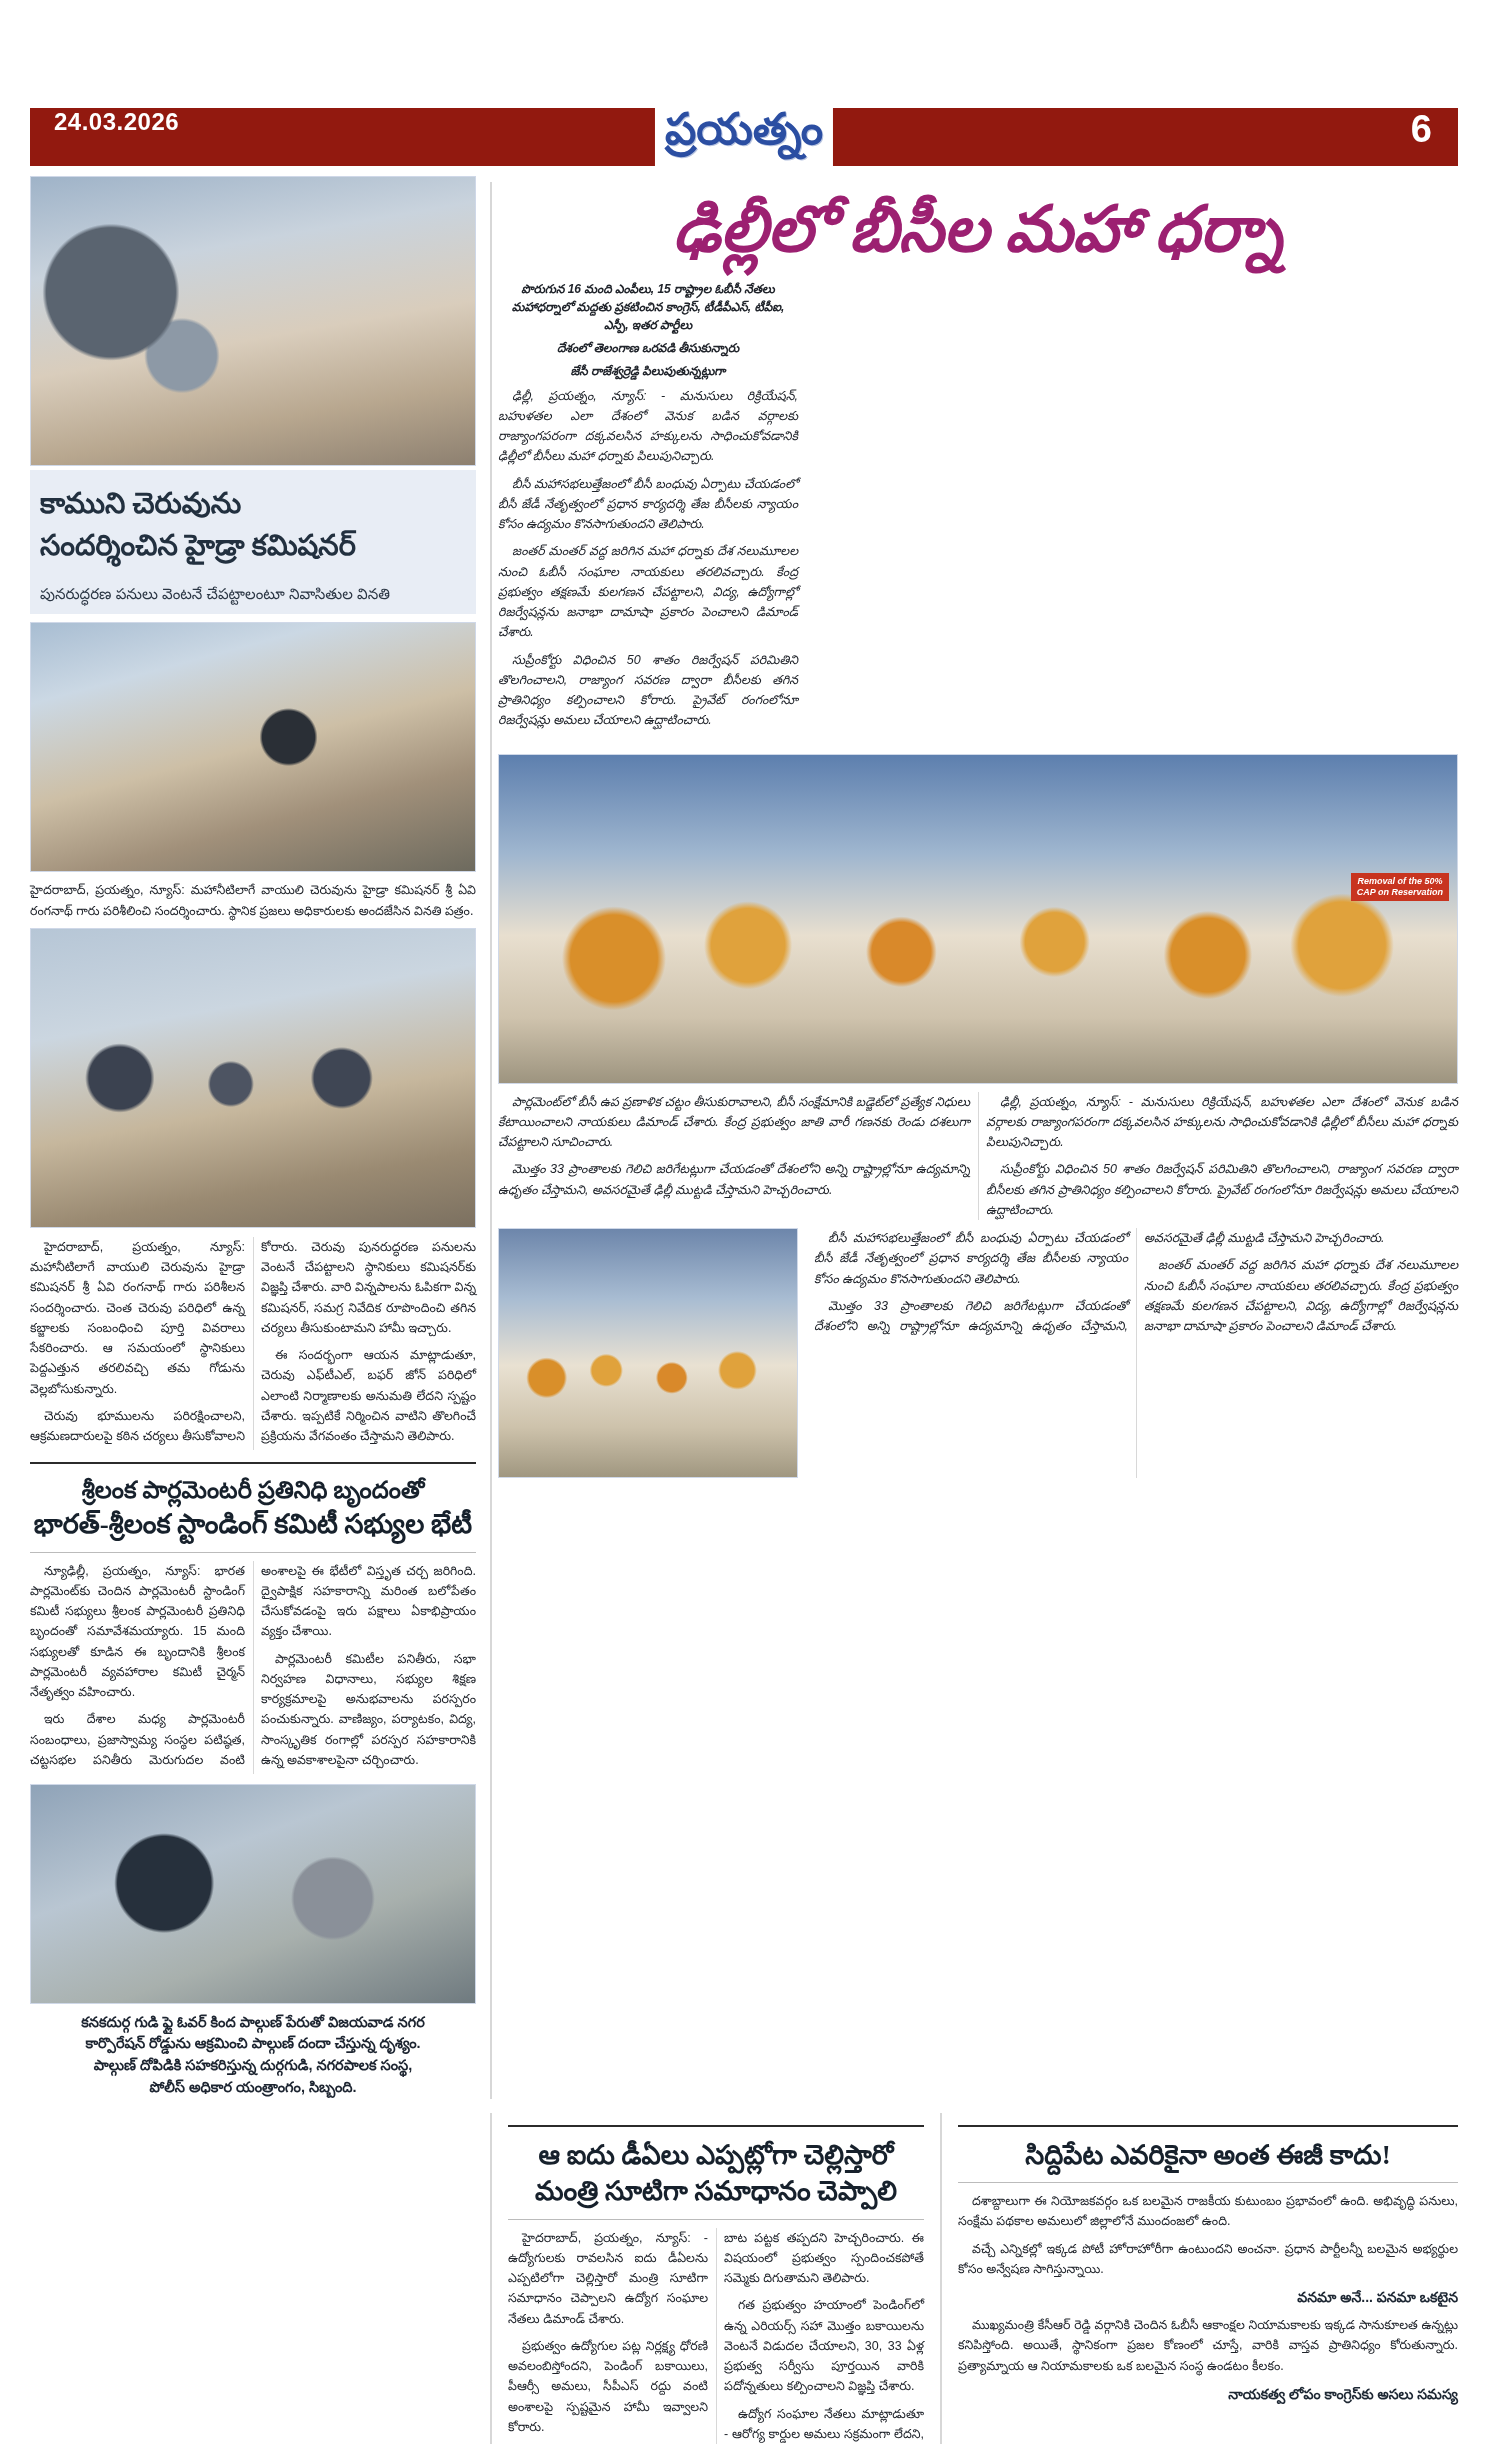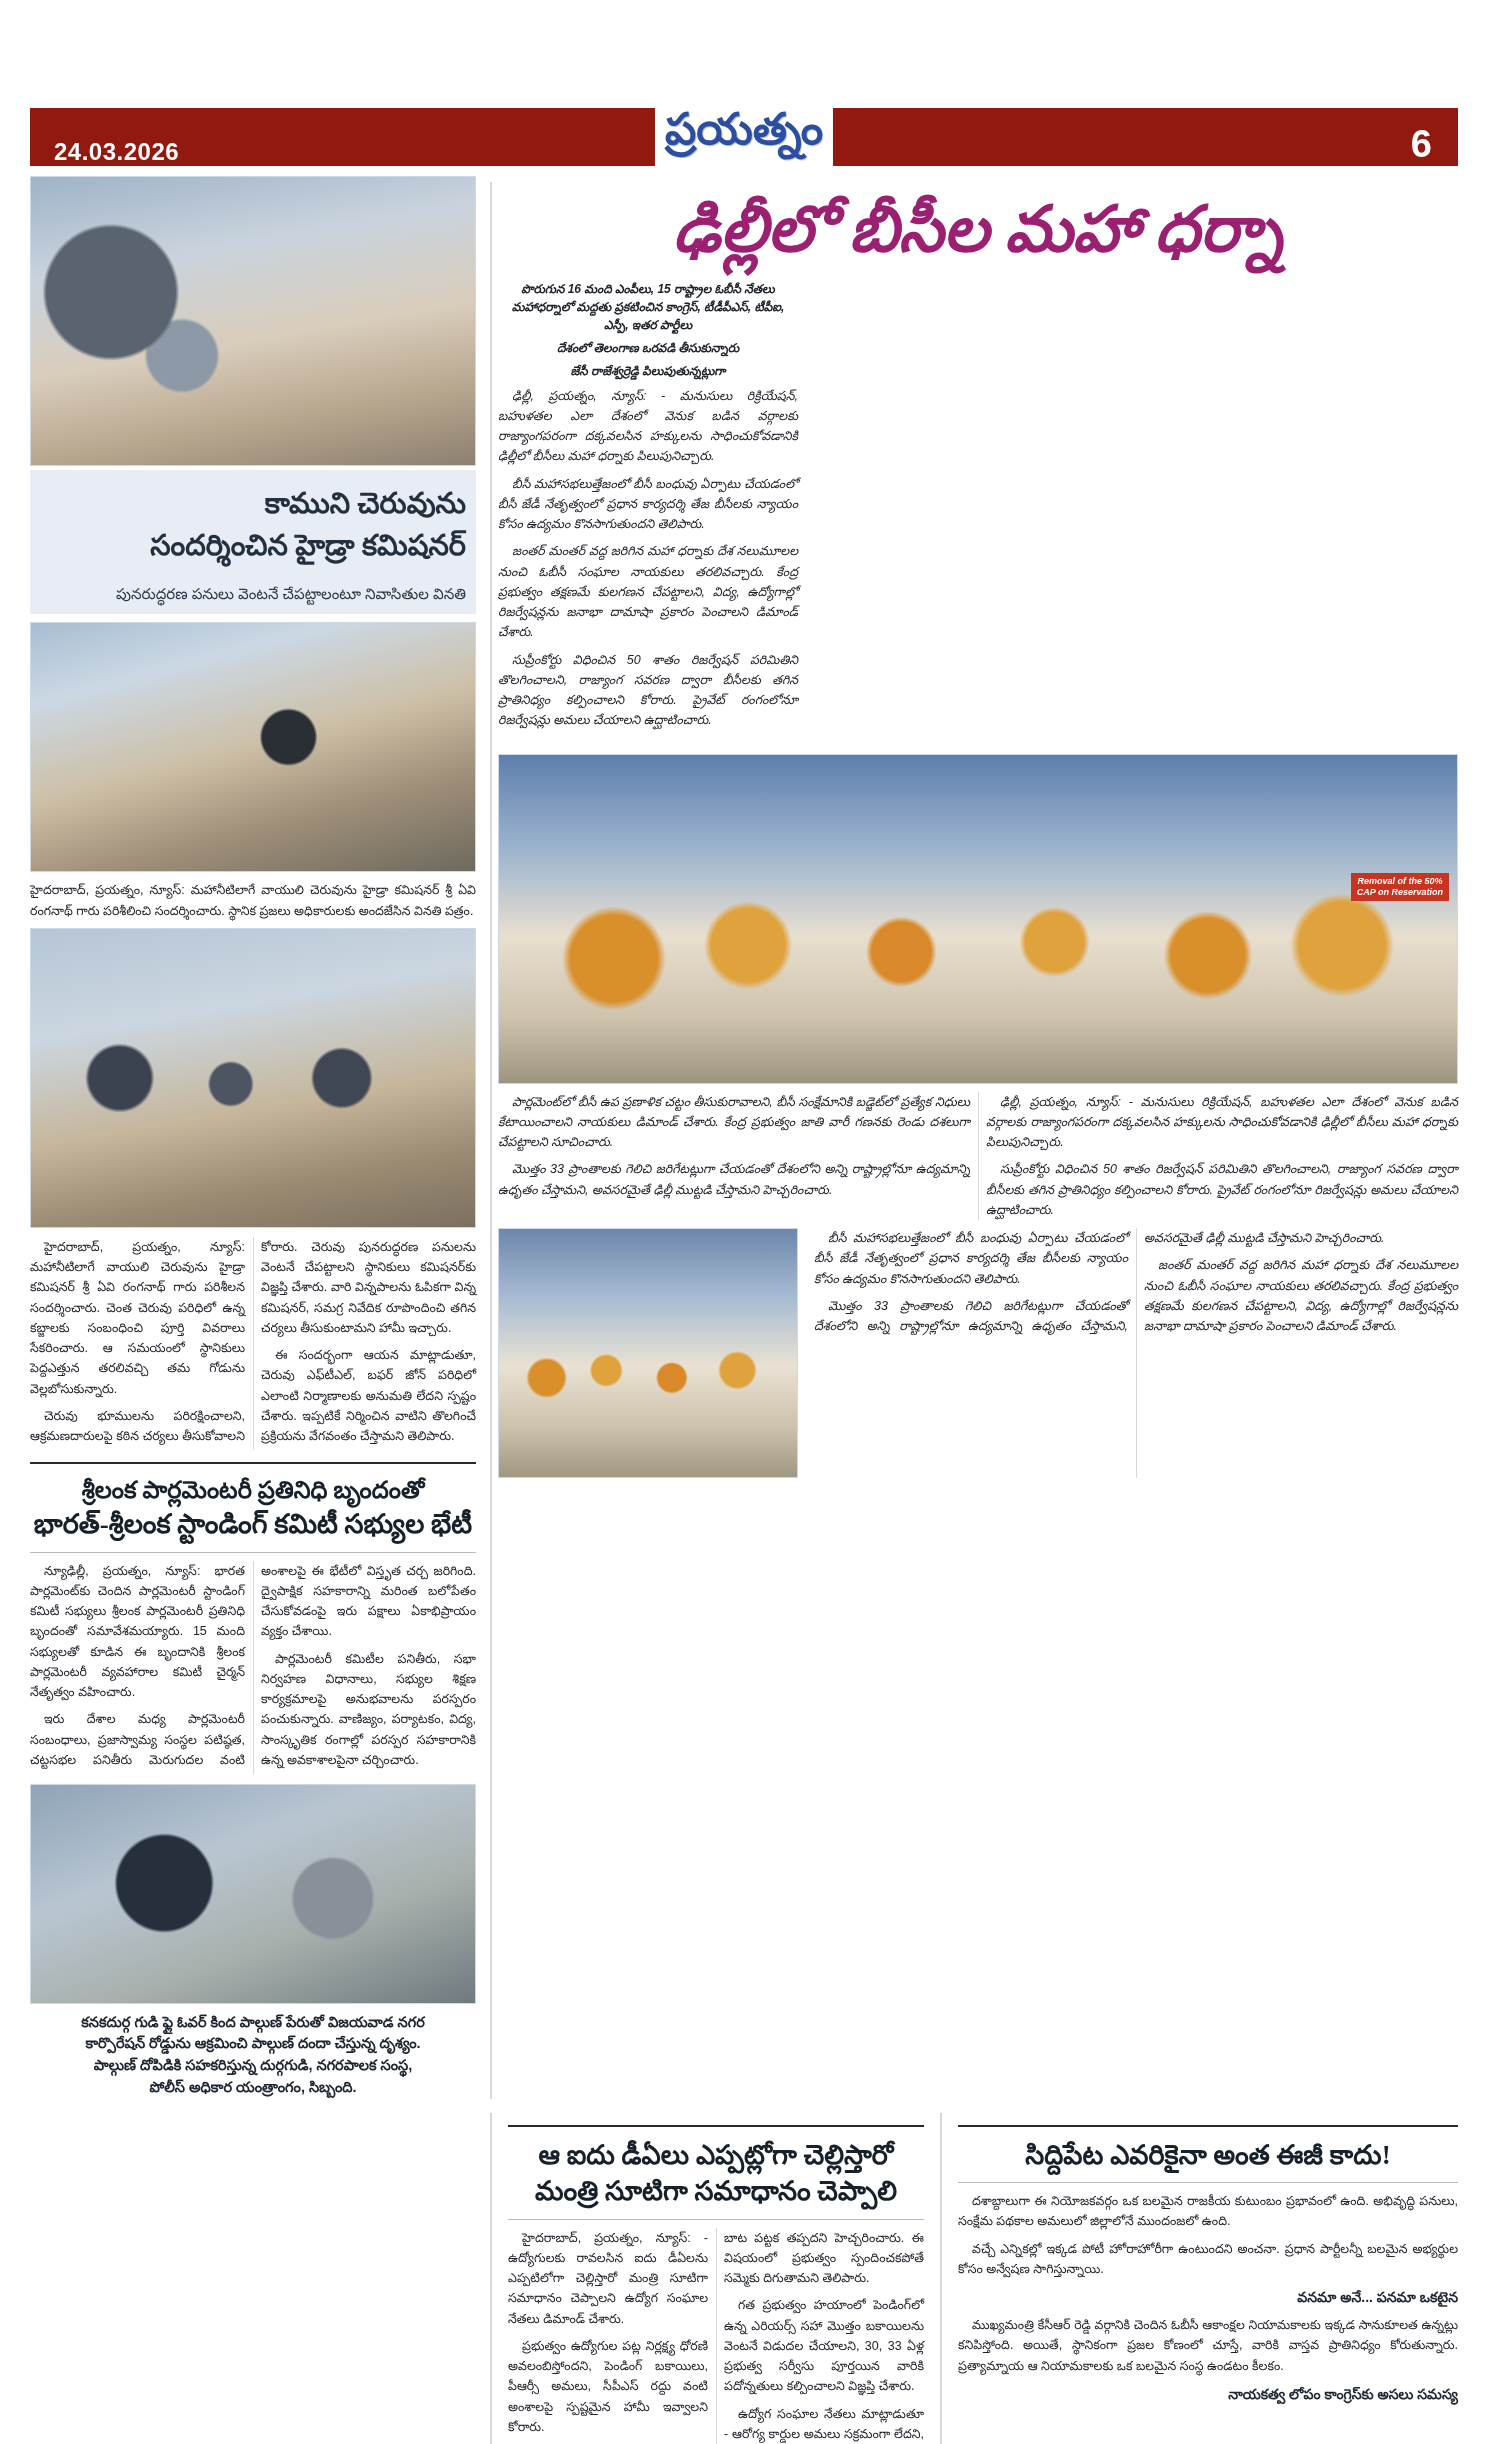--- a/index.html
+++ b/index.html
@@ -1,20 +1,20 @@
 <!DOCTYPE html>
 <html><head>
 <meta charset="utf-8">
 <style>
   html,body{margin:0;padding:0;background:#ffffff;}
   body{width:1488px;height:2444px;font-family:"Liberation Sans","DejaVu Sans",sans-serif;color:#1b1b1b;position:relative;overflow:hidden;}
   .page{width:1488px;height:2444px;position:relative;background:#fff;box-sizing:border-box;padding:0 30px;}
 
   
-  .topbar{margin-top:108px;height:58px;background:#92190f;position:relative;display:flex;align-items:flex-end;}
+  .topbar{margin-top:108px;height:58px;background:#92190f;position:relative;display:flex;align-items:flex-start;}
   .topdate{color:#fff;font-weight:bold;font-size:24px;letter-spacing:.5px;padding-left:24px;}
   .masthead{position:absolute;left:50%;transform:translateX(-50%);top:-4px;background:#fff;padding:2px 10px 20px;color:#2b4ea2;font-size:44px;font-weight:bold;line-height:1.1;font-family:"Liberation Serif","DejaVu Serif",serif;text-shadow:1px 1px 0 #b8c4e0;}
   .pageno{position:absolute;right:26px;color:#fff;font-size:38px;font-weight:bold;}
 
   
   .grid{display:flex;margin-top:10px;}
   .col-left{width:460px;padding-right:14px;box-sizing:border-box;}
   .vrule{width:2px;background:#d7d7d7;margin:6px 6px 0 0;}
   .col-rest{flex:1;font-style:italic;}
 
@@ -47,21 +47,21 @@
   .ph-rally2{height:250px;background:
      radial-gradient(circle at 16% 60%, #d98f2a 0 6%, transparent 7%),
      radial-gradient(circle at 36% 57%, #e0a23c 0 6%, transparent 7%),
      radial-gradient(circle at 58% 60%, #d9892a 0 6%, transparent 7%),
      radial-gradient(circle at 80% 57%, #e0a23c 0 6%, transparent 7%),
      linear-gradient(180deg,#6d86ab 0%,#a8bcd2 28%,#e9e1d2 55%,#cdc2ab 80%,#a09780 100%);}
   .banner{position:absolute;right:8px;top:36%;background:#c8341f;color:#fff;font-size:9px;padding:3px 6px;line-height:1.25;text-align:center;font-weight:bold;}
 
   
   .hero{text-align:center;color:#9c2071;font-size:64px;font-weight:bold;line-height:1.12;margin:18px 0 14px;font-family:"Liberation Serif","DejaVu Serif",serif;}
-  .lede-band{background:#e8edf5;padding:12px 10px 10px;text-align:right;margin-top:4px;}
+  .lede-band{background:#e8edf5;padding:12px 10px 10px;text-align:left;margin-top:4px;}
   .lede-band .h{font-size:29px;font-weight:bold;color:#22303f;line-height:1.45;font-family:"Liberation Serif","DejaVu Serif",serif;}
   .lede-band .sub{font-size:15px;color:#2b3644;margin-top:18px;line-height:1.35;}
 
   .sechead{text-align:center;font-weight:bold;color:#17212c;font-family:"Liberation Serif","DejaVu Serif",serif;line-height:1.35;}
   .sechead.big{font-size:27px;}
   .sechead.mid{font-size:24px;}
   .rulethick{border-top:2px solid #2b2b2b;margin:12px 0 10px;}
   .rulethin{border-top:1px solid #bbb;margin:9px 0 8px;}
 
   

